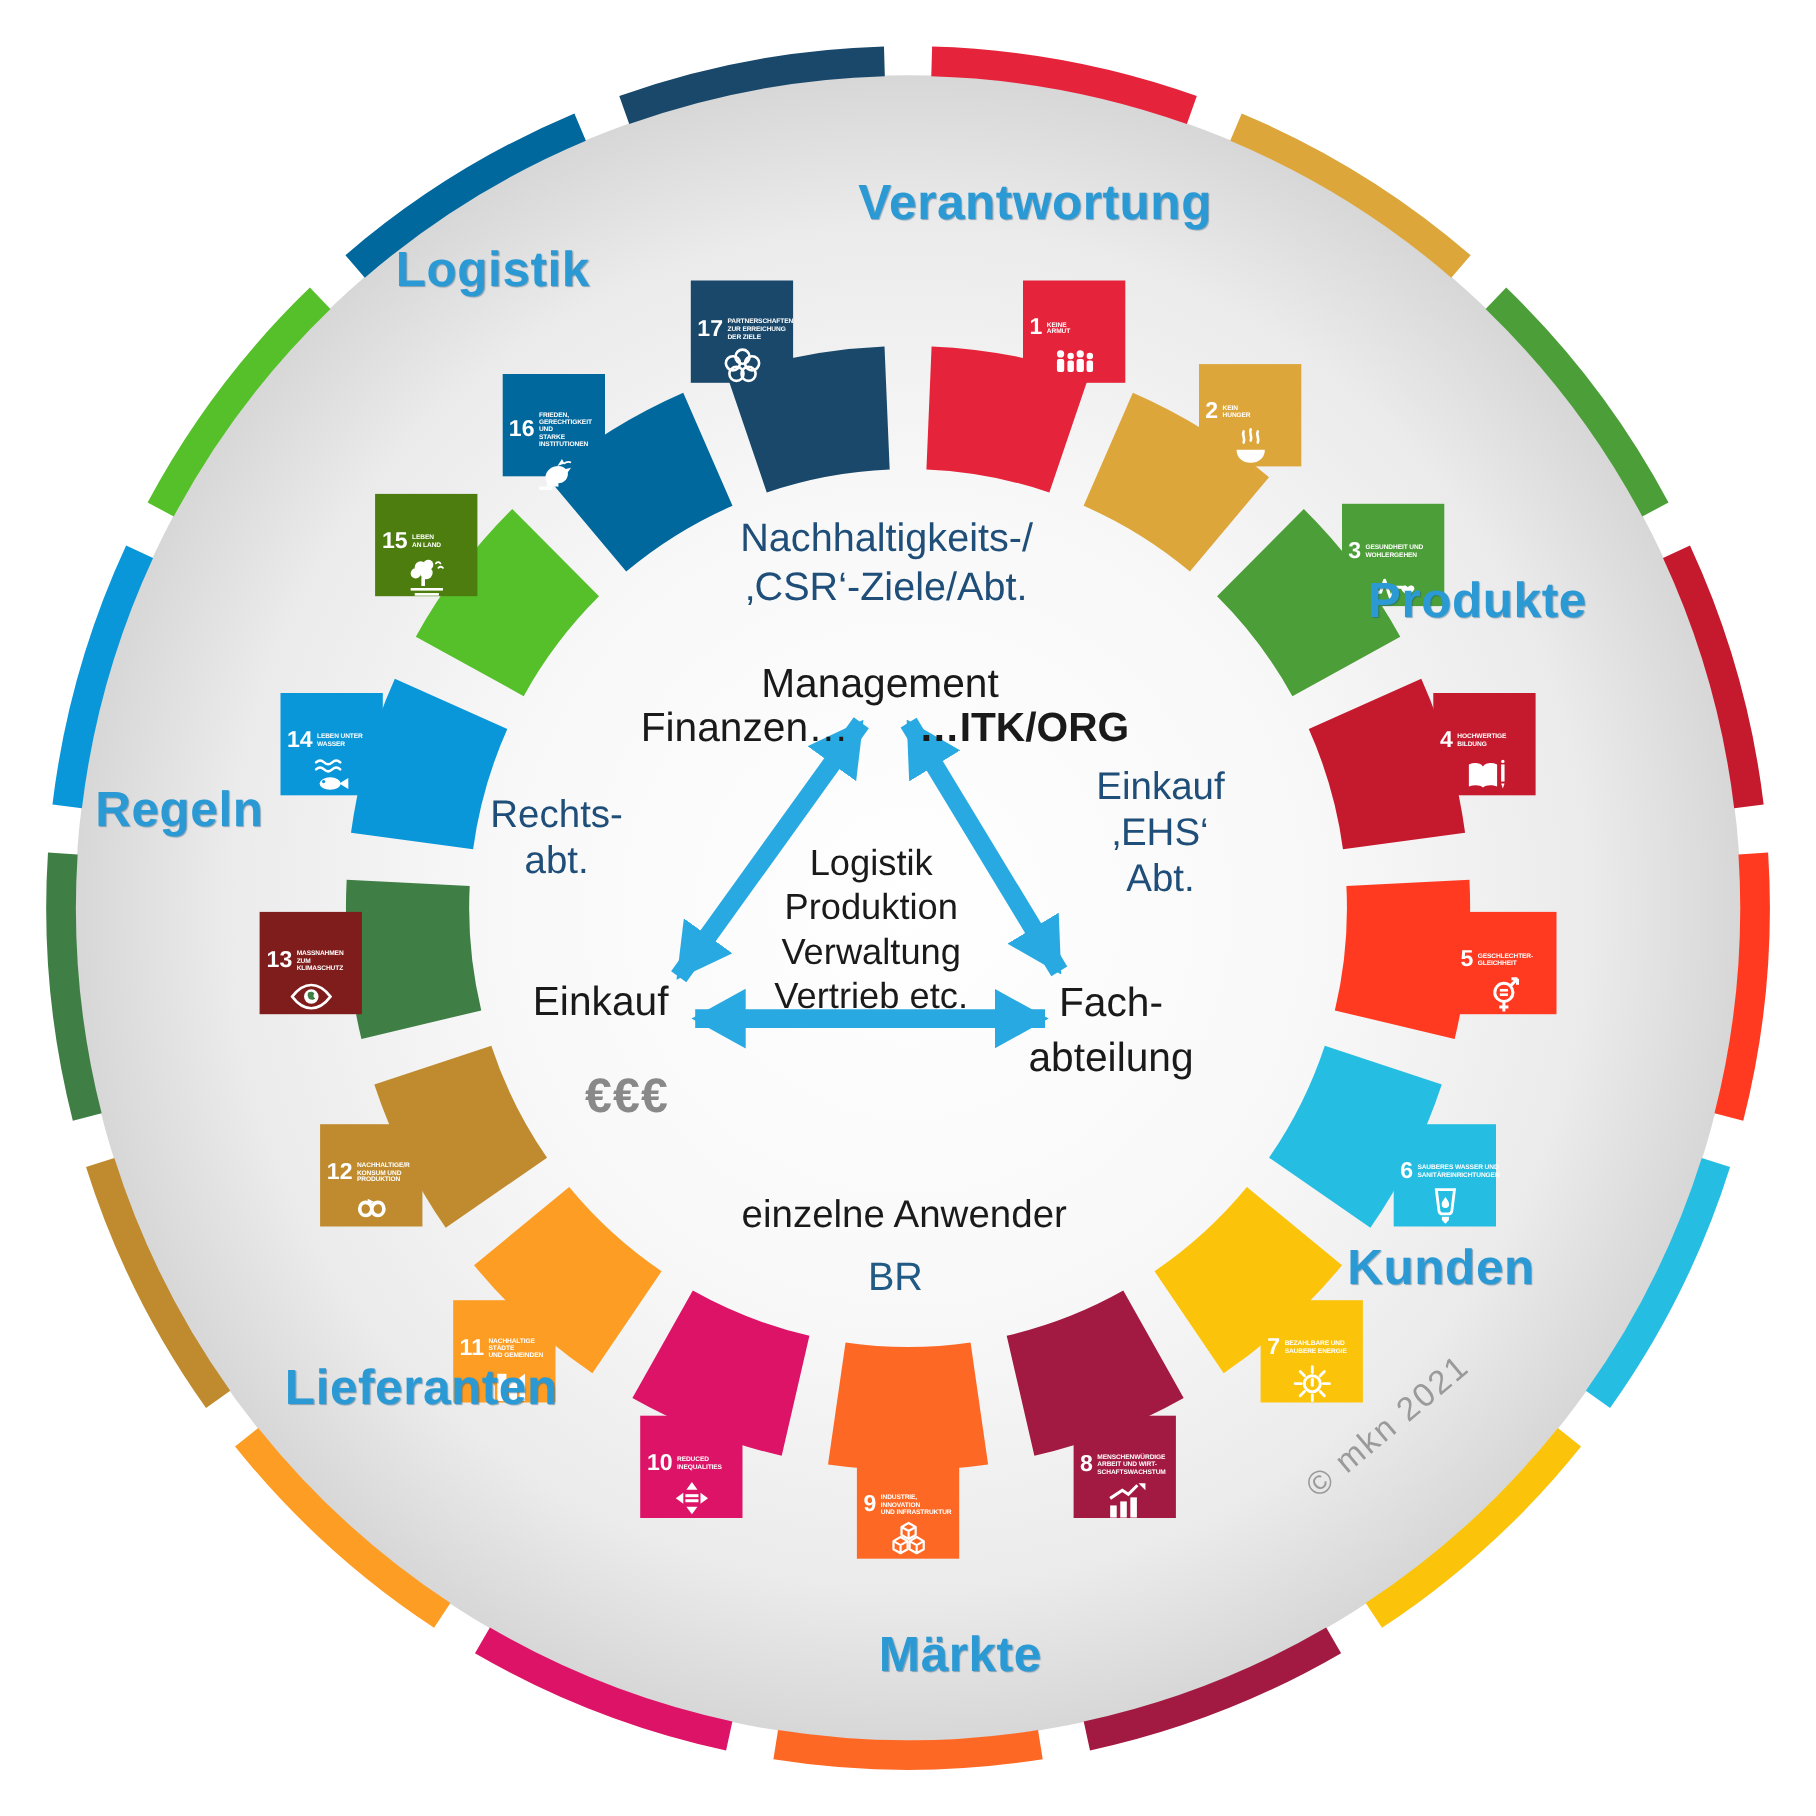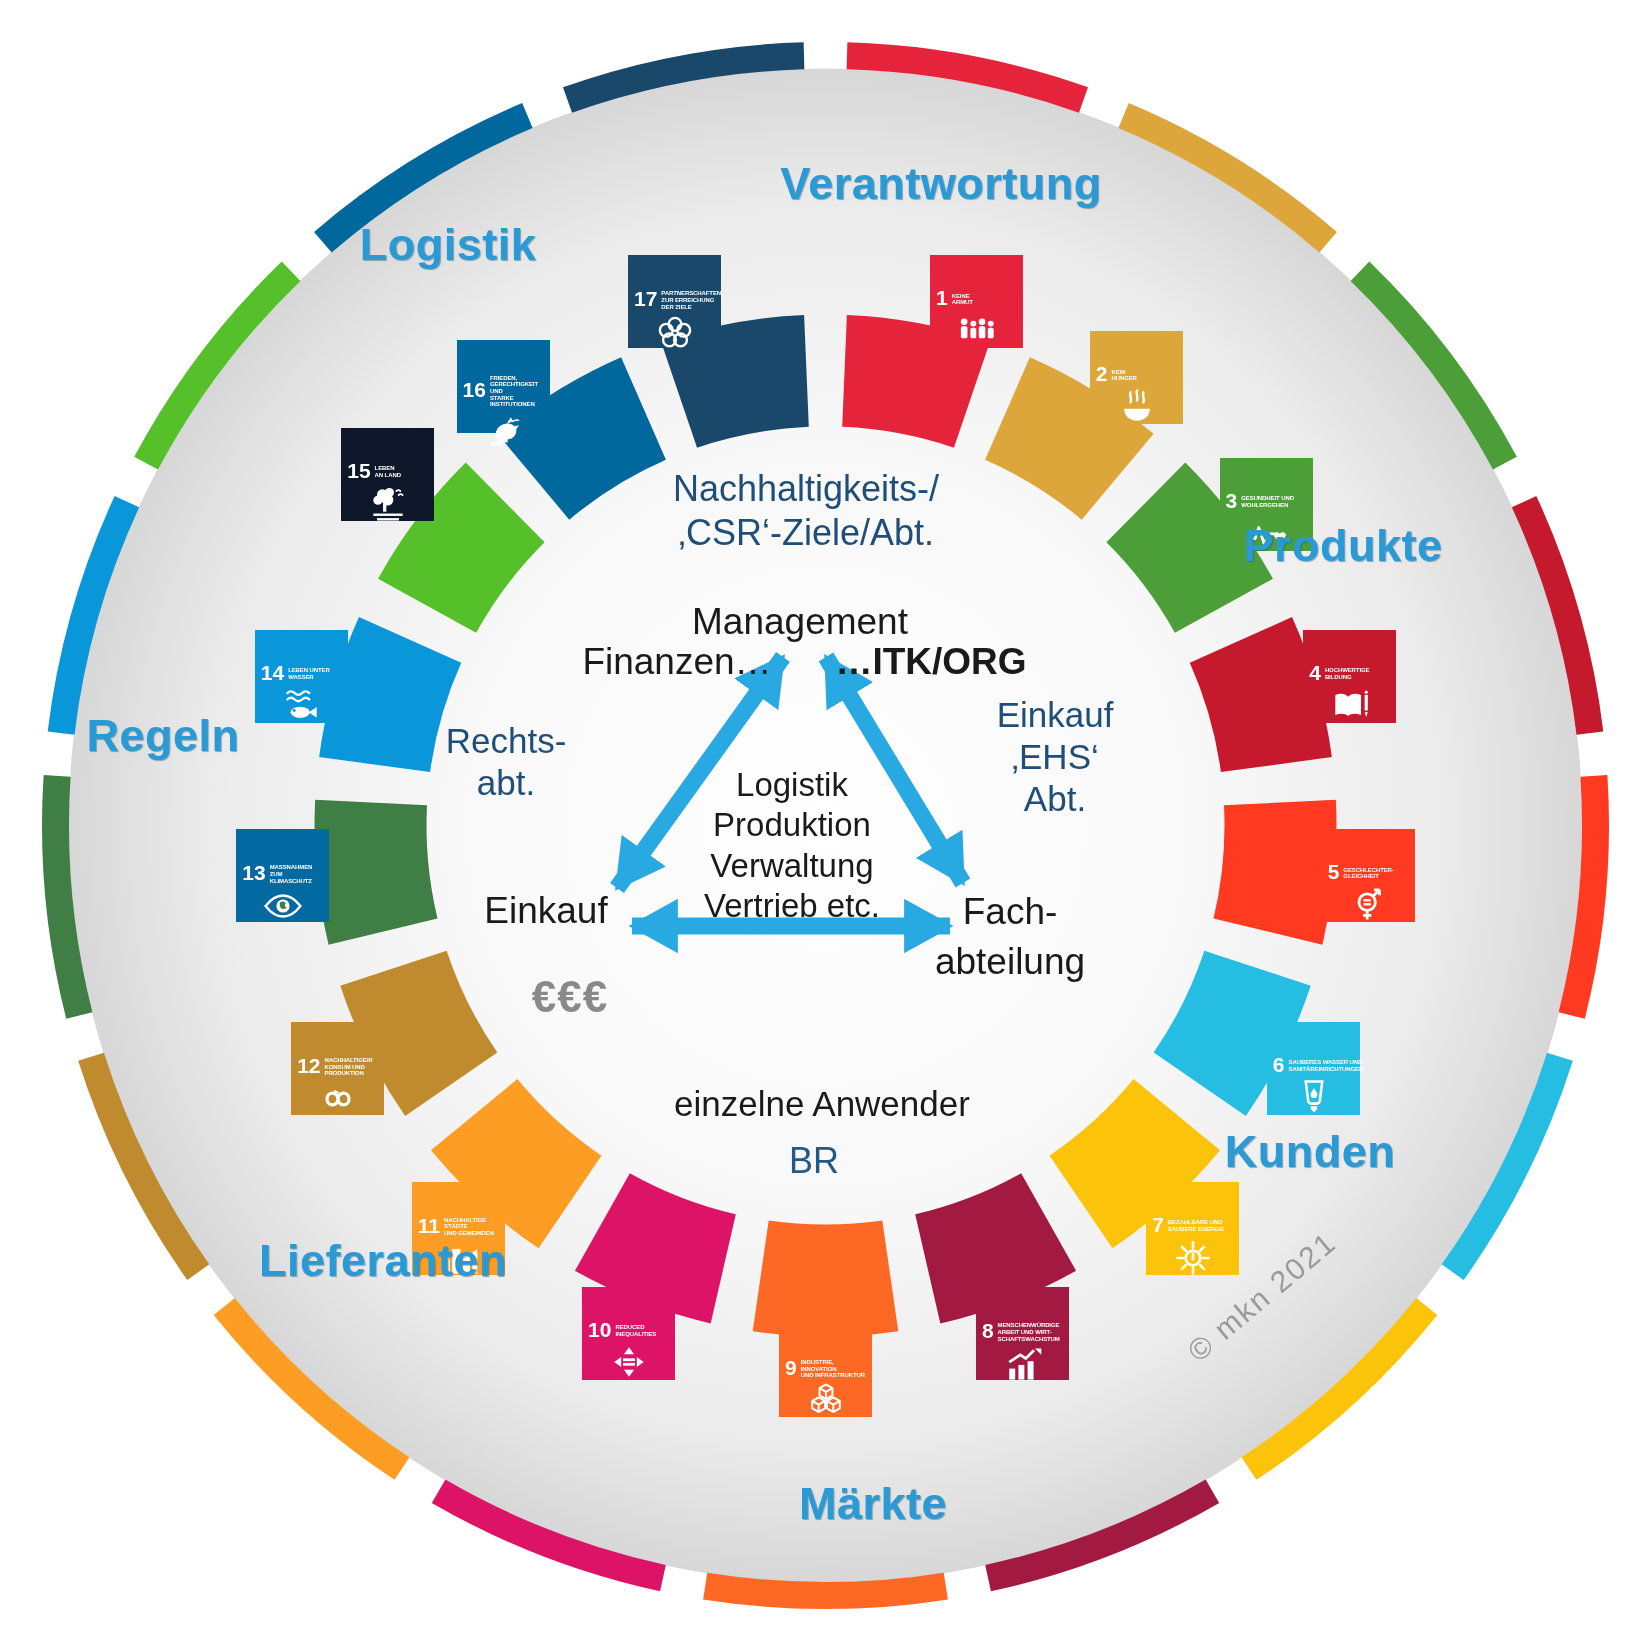--- a/index.html
+++ b/index.html
@@ -302,21 +302,21 @@
 KONSUM UND
 PRODUKTION</span>
         </div>
         <div class="tile-icon">
           <svg viewBox="0 0 48 48">
             <path fill="none" stroke="#fff" stroke-width="3.6" d="M12 24c0-4.2 3-6.5 6-6.5 4.5 0 6 4.5 6 6.5s1.5 6.5 6 6.5c3 0 6-2.3 6-6.5s-3-6.5-6-6.5c-4.5 0-6 4.5-6 6.5s-1.5 6.5-6 6.5c-3 0-6-2.3-6-6.5z"></path>
             <path fill="#fff" d="M20 14l6 3-6 3z"></path>
           </svg>
         </div>
       </div>
-      <div class="tile" style="background: #0369a1; color: rgb(63, 126, 68); left: 236.325px; top: 829.286px;">
+      <div class="tile" style="background: #7f1d1d; color: rgb(63, 126, 68); left: 236.325px; top: 829.286px;">
         <div class="tile-head">
           <span class="tile-num" style="color: rgb(255, 255, 255);">13</span>
           <span class="tile-label" style="color: rgb(255, 255, 255);">MASSNAHMEN ZUM
 KLIMASCHUTZ</span>
         </div>
         <div class="tile-icon">
           <svg viewBox="0 0 48 48">
             <path fill="none" stroke="#fff" stroke-width="2.6" d="M5 24c6.5-8.5 12.5-11.5 19-11.5S36.5 15.5 43 24c-6.5 8.5-12.5 11.5-19 11.5S11.5 32.5 5 24z"></path>
             <circle cx="24" cy="24" r="7.2" fill="#fff"></circle>
             <path fill="currentColor" d="M21 20c2-1.5 5-1 6 1-1.5 2-1 4 1 5-2 2-6 1.5-7-1-.8-1.8-.8-3.6 0-5z"></path>
@@ -336,21 +336,21 @@
               <path d="M8 18c2.7-2.6 5.3-2.6 8 0s5.3 2.6 8 0 5.3-2.6 8 0"></path>
             </g>
             <g fill="#fff">
               <ellipse cx="22" cy="32" rx="10.5" ry="6.2"></ellipse>
               <path d="M31 32l9-5.5v11z"></path>
             </g>
             <circle cx="15.5" cy="30" r="1.6" fill="currentColor"></circle>
           </svg>
         </div>
       </div>
-      <div class="tile" style="background: #0f172a; color: rgb(86, 192, 43); left: 341.231px; top: 428px;">
+      <div class="tile" style="background: #4d7c0f; color: rgb(86, 192, 43); left: 341.231px; top: 449px;">
         <div class="tile-head">
           <span class="tile-num" style="color: rgb(255, 255, 255);">15</span>
           <span class="tile-label" style="color: rgb(255, 255, 255);">LEBEN
 AN LAND</span>
         </div>
         <div class="tile-icon">
           <svg viewBox="0 0 48 48">
             <g fill="#fff">
               <circle cx="18" cy="15" r="6"></circle>
               <circle cx="25.5" cy="12.5" r="5"></circle>

